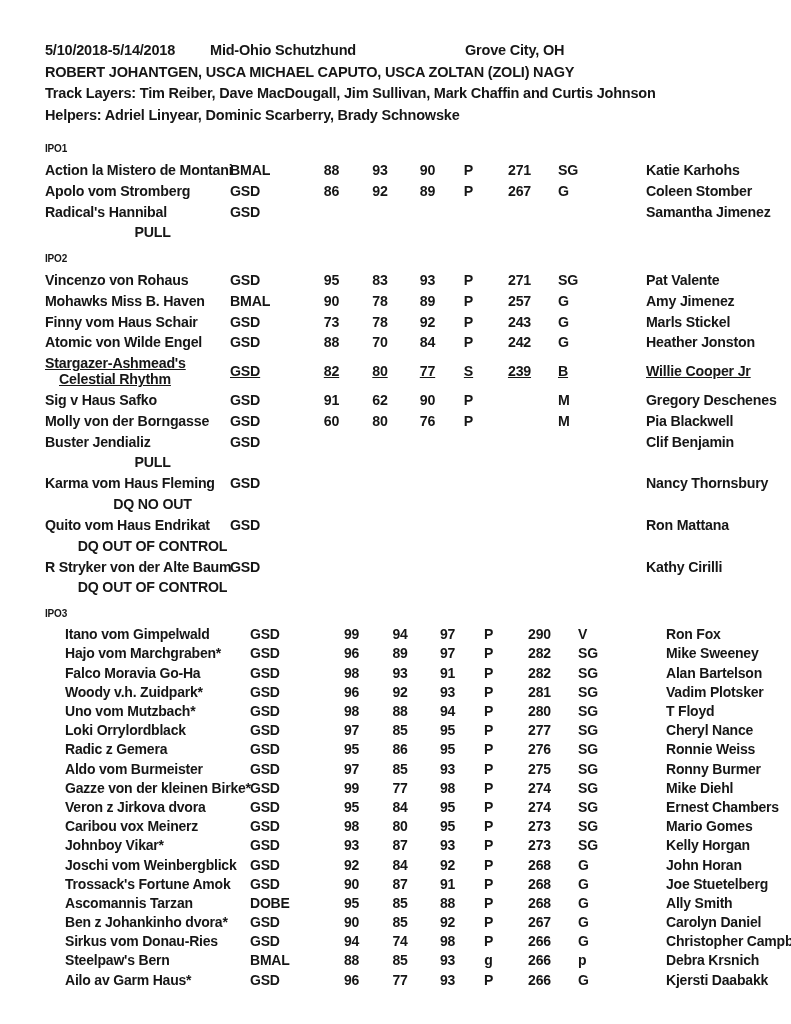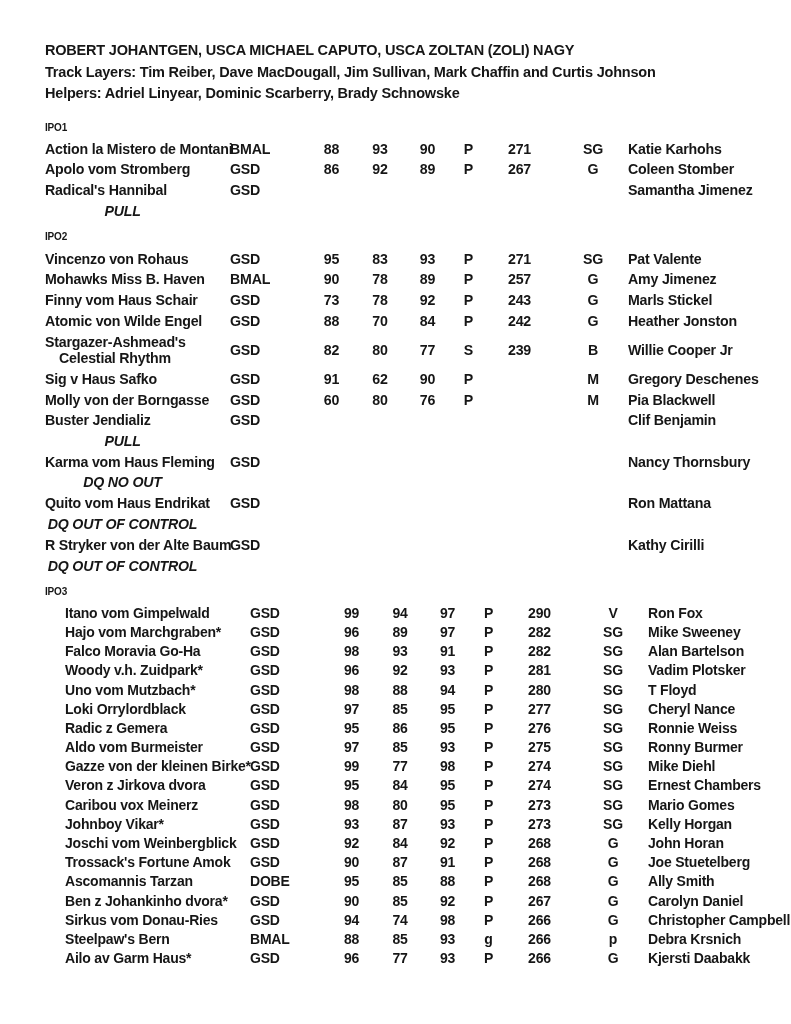--- a/index.html
+++ b/index.html
@@ -40,42 +40,45 @@
   .rows { }
   .row {
     display: grid;
     grid-template-columns: 185px 78px 47px 50px 45px 37px 65px 76px 1fr;
     align-items: center;
     min-height: 20.8px;
     font-size: 14.2px;
     letter-spacing: -0.2px;
   }
   .sec-ipo3 .row { min-height: 19.2px; font-size: 14px; padding-left: 20px; }
-  .row.two-line { min-height: 37px; }
+  .row.two-line { min-height: 37px; text-decoration: underline; }
   .c { line-height: 1.15; }
   .c.name { white-space: nowrap; }
   .c.name .dog-l2 { display: block; padding-left: 14px; white-space: nowrap; }
   .c.breed { white-space: nowrap; }
   .c.s, .c.p, .c.t { text-align: center; }
-  .c.r { text-align: center; padding-left: 6px; }
-  .c.h { white-space: nowrap; }
+  .c.r { text-align: left; padding-left: 6px; }
+  .c.h { white-space: nowrap; margin-left: 18px; }
   .note {
     width: 155px;
+    margin-left: 30px;
     text-align: center;
-    font-style: italic;
     font-size: 14.2px;
     line-height: 20.8px;
     letter-spacing: -0.2px;
   }
 </style>
 </head>
 <body>
 
 <div class="page">
   <div class="header">
+    <div class="h-line">
+      <span class="meta-dates">5/10/2018-5/14/2018</span><span class="meta-club">Mid-Ohio Schutzhund</span><span class="meta-loc">Grove City, OH</span>
+    </div>
     <div class="h-line">ROBERT JOHANTGEN, USCA MICHAEL CAPUTO, USCA ZOLTAN (ZOLI) NAGY</div>
     <div class="h-line">Track Layers: Tim Reiber, Dave MacDougall, Jim Sullivan, Mark Chaffin and Curtis Johnson</div>
     <div class="h-line">Helpers: Adriel Linyear, Dominic Scarberry, Brady Schnowske</div>
   </div>
   <div id="sections">
   <div class="section">
     <div class="sec-title">IPO1</div>
     <div class="rows">
   <div class="row">
     <div class="c name"><span class="dog-l1">Action la Mistero de Montani</span></div>

